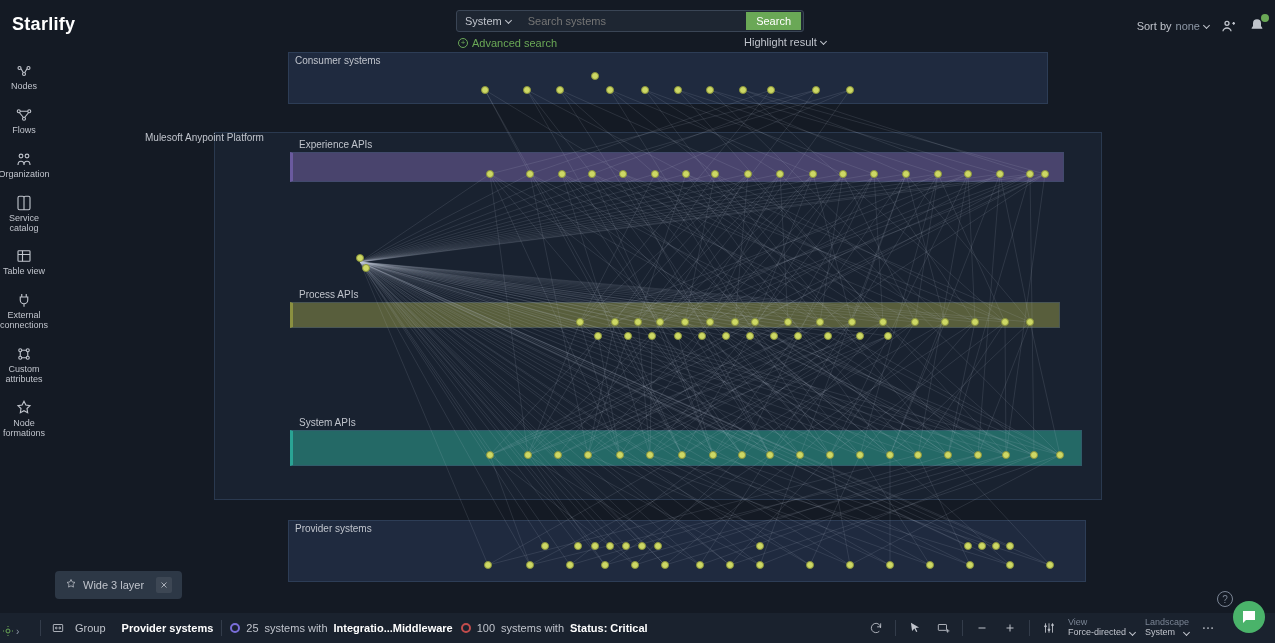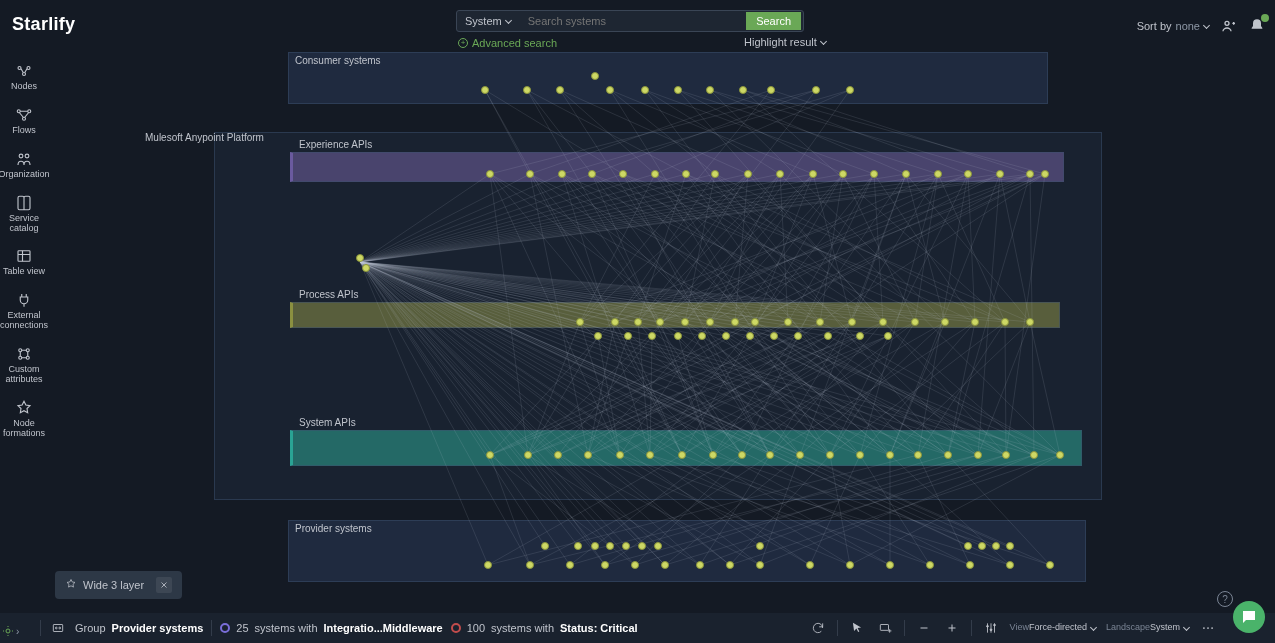--- a/index.html
+++ b/index.html
@@ -42,26 +42,26 @@
 .graph circle { fill: #cdd865; stroke: #8a943a; stroke-width: 1; }
 
 
 .wide-layer { position: absolute; left: 5px; bottom: 14px; background: #2d3846; border-radius: 4px; padding: 6px 10px; display: flex; align-items: center; gap: 6px; cursor: pointer; z-index: 20; }
 .wide-layer .star { color: #c0c4cc; }
 .wide-layer .close { width: 16px; height: 16px; background: rgba(255,255,255,0.08); border-radius: 2px; display: flex; align-items: center; justify-content: center; margin-left: 6px; }
 
 
 .bottombar { position: absolute; left: 0; right: 0; bottom: 0; height: 30px; background: #1a222e; display: flex; align-items: center; padding: 0 8px; font-size: 11px; gap: 8px; }
 .bottombar .sep { width: 1px; height: 16px; background: #333c4a; }
-.group-pill { display: flex; align-items: center; gap: 6px; }
+.group-pill { display: flex; align-items: center; gap: 16px; }
 .legend-item { display: flex; align-items: center; gap: 6px; }
 .legend-dot { width: 10px; height: 10px; border-radius: 50%; border: 2px solid; }
 .right-tools { margin-left: auto; display: flex; align-items: center; gap: 10px; }
 .tool-btn { width: 18px; height: 18px; display: flex; align-items: center; justify-content: center; cursor: pointer; color: #c0c4cc; }
-.view-block { display: flex; font-size: 9px; line-height: 1.1; cursor: pointer; }
+.view-block { display: flex; flex-direction: column; font-size: 9px; line-height: 1.1; cursor: pointer; }
 .view-label { color: #7a8494; }
 .view-value { color: #c0c4cc; display: flex; align-items: center; gap: 4px; justify-content: space-between; }
 
 
 .chat-bubble { position: absolute; right: 10px; bottom: 10px; width: 32px; height: 32px; background: #4ab36a; border-radius: 50%; display: flex; align-items: center; justify-content: center; cursor: pointer; z-index: 30; }
 
 .chev { border: solid currentColor; border-width: 0 1px 1px 0; display: inline-block; padding: 2px; }
 .chev.down { transform: rotate(45deg); margin-bottom: 1px; }
 .plus-circle { width: 10px; height: 10px; border: 1px solid #6aa856; border-radius: 50%; display: inline-flex; align-items: center; justify-content: center; color: #6aa856; font-size: 8px; line-height: 1; }
 

